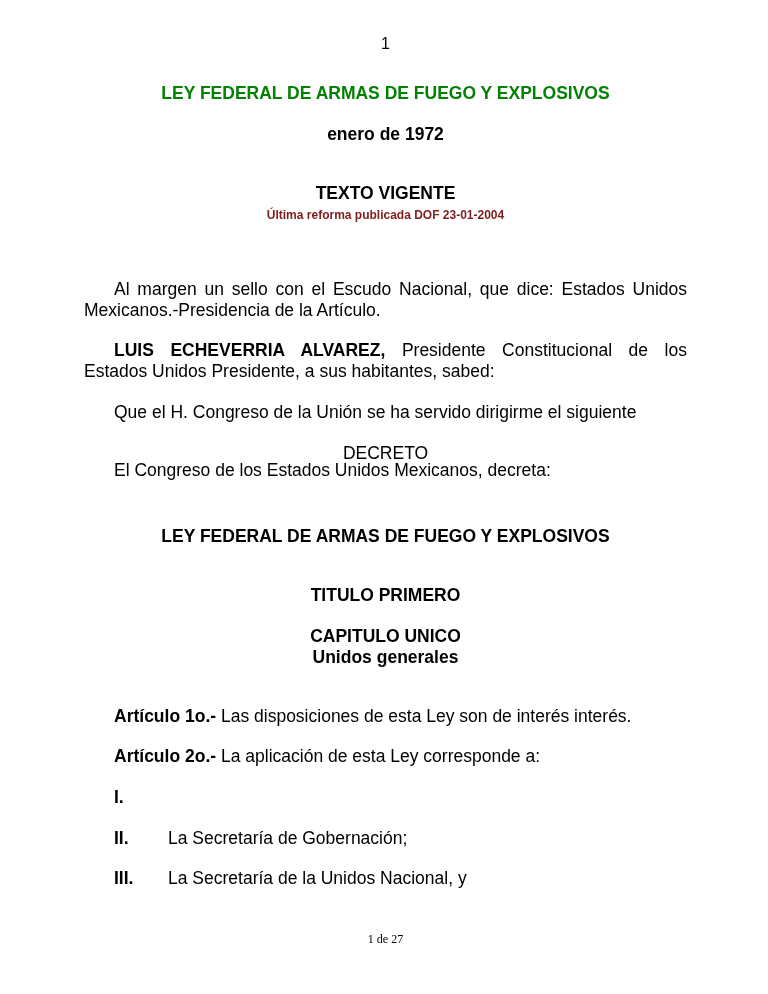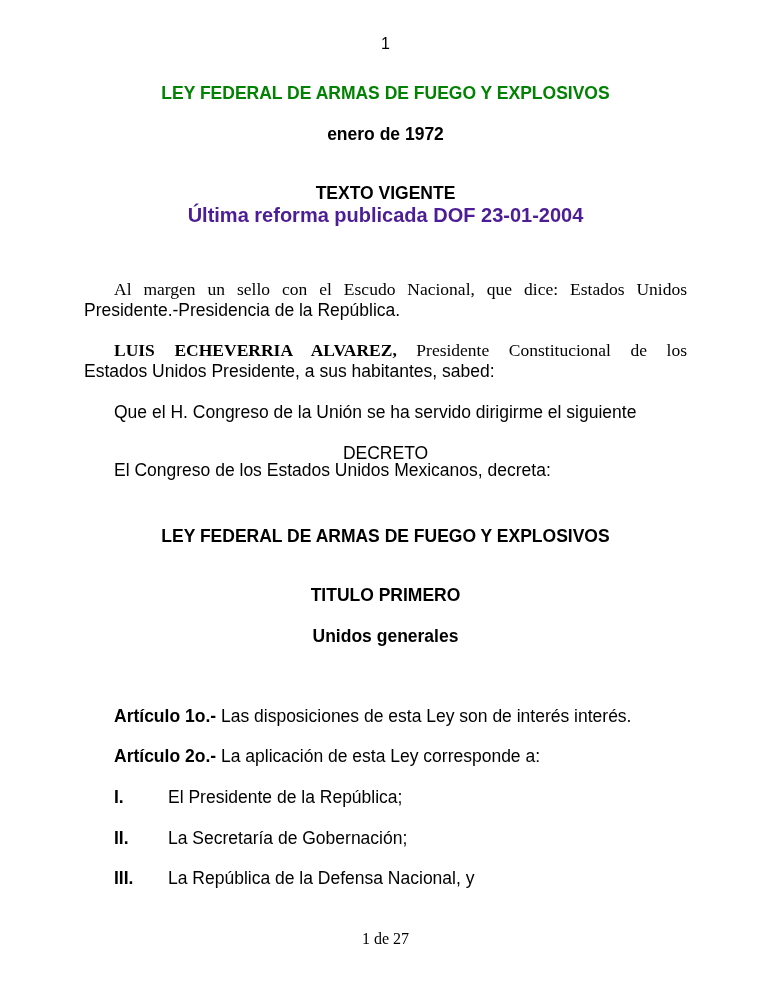--- a/index.html
+++ b/index.html
@@ -7,83 +7,83 @@
     width:768px; height:994px;
     background:#ffffff;
     font-family:"Liberation Sans", sans-serif;
     font-size:17.5px; line-height:21px; color:#000000;
   }
   .sheet { position:relative; width:768px; height:994px; overflow:hidden; background:#ffffff; }
   .abs { position:absolute; left:84px; width:603px; }
   .center { text-align:center; }
   .b { font-weight:bold; }
   .ind { padding-left:30px; }
-  .stretch { text-align:justify; text-align-last:justify;font-family:Liberation Serif, serif; }
+  .stretch { text-align:justify; text-align-last:justify; }
   .green { color:#028202; }
-  .red { color:#4c1d95; font-size:20px; }
+  .red { color:#7f1d1d; font-size:12px; }
   .pgnum { font-size:16px; }
   .row { display:flex; }
   .num { width:54px; flex:none; font-weight:bold; }
-  .footer { font-family:"Liberation Serif", serif; font-size:16px; line-height:14px; }
+  .footer { font-family:"Liberation Serif", serif; font-size:12px; line-height:14px; }
 </style>
 </head>
 <body>
 
 <div class="sheet">
 
   <div class="abs center pgnum" style="top:33px">1</div>
 
   <div class="abs center b green" style="top:83px">LEY FEDERAL DE ARMAS DE FUEGO Y EXPLOSIVOS</div>
 
   <div class="abs center b" style="top:124px">
     <div>enero de 1972</div>
   </div>
 
   <div class="abs center b" style="top:183px">TEXTO VIGENTE</div>
 
   <div class="abs center b red" style="top:205px">Última reforma publicada DOF 23-01-2004</div>
 
   <div class="abs" style="top:279px">
     <div class="ind stretch">Al margen un sello con el Escudo Nacional, que dice: Estados Unidos</div>
-    <div>Presidente.-Presidencia de la República.</div>
+    <div>Mexicanos.-Presidencia de la Artículo.</div>
   </div>
 
   <div class="abs" style="top:340px">
     <div class="ind stretch"><span class="b">LUIS ECHEVERRIA ALVAREZ,</span><span> Presidente Constitucional de los</span></div>
     <div>Estados Unidos Presidente, a sus habitantes, sabed:</div>
   </div>
 
   <div class="abs ind" style="top:402px">Que el H. Congreso de la Unión se ha servido dirigirme el siguiente</div>
 
   <div class="abs center" style="top:443px">DECRETO</div>
 
   <div class="abs ind" style="top:460px">El Congreso de los Estados Unidos Mexicanos, decreta:</div>
 
   <div class="abs center b" style="top:526px">LEY FEDERAL DE ARMAS DE FUEGO Y EXPLOSIVOS</div>
 
   <div class="abs center b" style="top:585px">TITULO PRIMERO</div>
 
   <div class="abs center b" style="top:626px">
+    <div>CAPITULO UNICO</div>
     <div>Unidos generales</div>
   </div>
 
   <div class="abs ind" style="top:706px"><span class="b">Artículo 1o.-</span><span> Las disposiciones de esta Ley son de interés interés.</span></div>
 
   <div class="abs ind" style="top:746px"><span class="b">Artículo 2o.-</span><span> La aplicación de esta Ley corresponde a:</span></div>
 
   <div class="abs ind row" style="top:787px">
     <span class="num">I.</span>
-    <span>El Presidente de la República;</span>
   </div>
 
   <div class="abs ind row" style="top:828px">
     <span class="num">II.</span>
     <span>La Secretaría de Gobernación;</span>
   </div>
 
   <div class="abs ind row" style="top:868px">
     <span class="num">III.</span>
-    <span>La República de la Defensa Nacional, y</span>
+    <span>La Secretaría de la Unidos Nacional, y</span>
   </div>
 
   <div class="abs center footer" style="top:932px">1 de 27</div>
 
 </div>
 
 </body></html>

